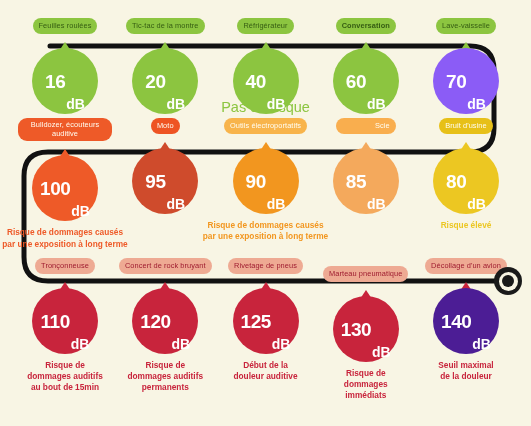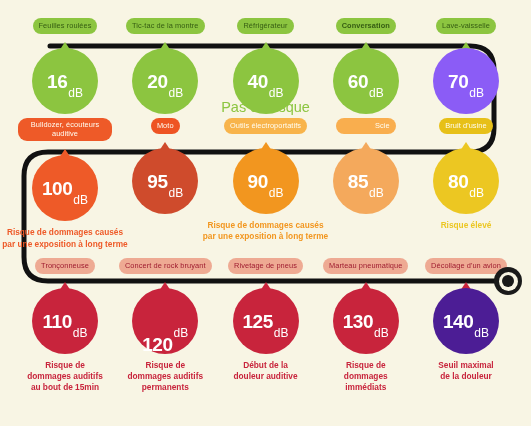--- a/index.html
+++ b/index.html
@@ -86,26 +86,26 @@
   }
   .bubble .val {
     color: #ffffff;
     font-weight: bold;
     font-size: 19px;
     line-height: 1;
     letter-spacing: -0.5px;
   }
   .bubble .unit {
     color: #ffffff;
-    font-weight: normal;
-    font-size: 12px;
+    font-weight: bold;
+    font-size: 14px;
     line-height: 1;
     margin-left: 1px;
     align-self: flex-end;
-    margin-bottom: 15px;
+    margin-bottom: 3px;
   }
 
   
   .caption {
     margin-top: 6px;
     text-align: center;
     font-size: 8.3px;
     line-height: 1.35;
     font-weight: bold;
     white-space: pre-line;
@@ -297,21 +297,21 @@
             </div>
           </div>
           <div class="caption" style="color: rgb(200, 36, 60); width: 150px;">Risque de
 dommages auditifs
 au bout de 15min</div>
         </div>
         <div class="cell">
           <div class="pill salmon" style="background: rgb(238, 170, 147); color: rgb(158, 27, 47);">Concert de rock bruyant</div>
           <div class="bubble-wrap">
             <div class="tip" style="border-bottom: 9px solid rgb(200, 36, 60);"></div>
-            <div class="bubble" style="background: rgb(200, 36, 60); align-items: flex-end;">
+            <div class="bubble" style="background: rgb(200, 36, 60);">
               <span class="val">120</span>
               <span class="unit">dB</span>
             </div>
           </div>
           <div class="caption" style="color: rgb(200, 36, 60); width: 150px;">Risque de
 dommages auditifs
 permanents</div>
         </div>
         <div class="cell">
           <div class="pill salmon" style="background: rgb(238, 170, 147); color: rgb(158, 27, 47);">Rivetage de pneus</div>
@@ -319,21 +319,21 @@
             <div class="tip" style="border-bottom: 9px solid rgb(200, 36, 60);"></div>
             <div class="bubble" style="background: rgb(200, 36, 60);">
               <span class="val">125</span>
               <span class="unit">dB</span>
             </div>
           </div>
           <div class="caption" style="color: rgb(200, 36, 60); width: 150px;">Début de la
 douleur auditive</div>
         </div>
         <div class="cell">
-          <div class="pill salmon" style="background: rgb(238, 170, 147); color: rgb(158, 27, 47);">Marteau pneumatique</div>
+          <div class="pill salmon" style="background: rgb(238, 170, 147); color: rgb(158, 27, 47); margin-top: 8px;">Marteau pneumatique</div>
           <div class="bubble-wrap">
             <div class="tip" style="border-bottom: 9px solid rgb(200, 36, 60);"></div>
             <div class="bubble" style="background: rgb(200, 36, 60);">
               <span class="val">130</span>
               <span class="unit">dB</span>
             </div>
           </div>
           <div class="caption" style="color: rgb(200, 36, 60); width: 150px;">Risque de
 dommages
 immédiats</div>

